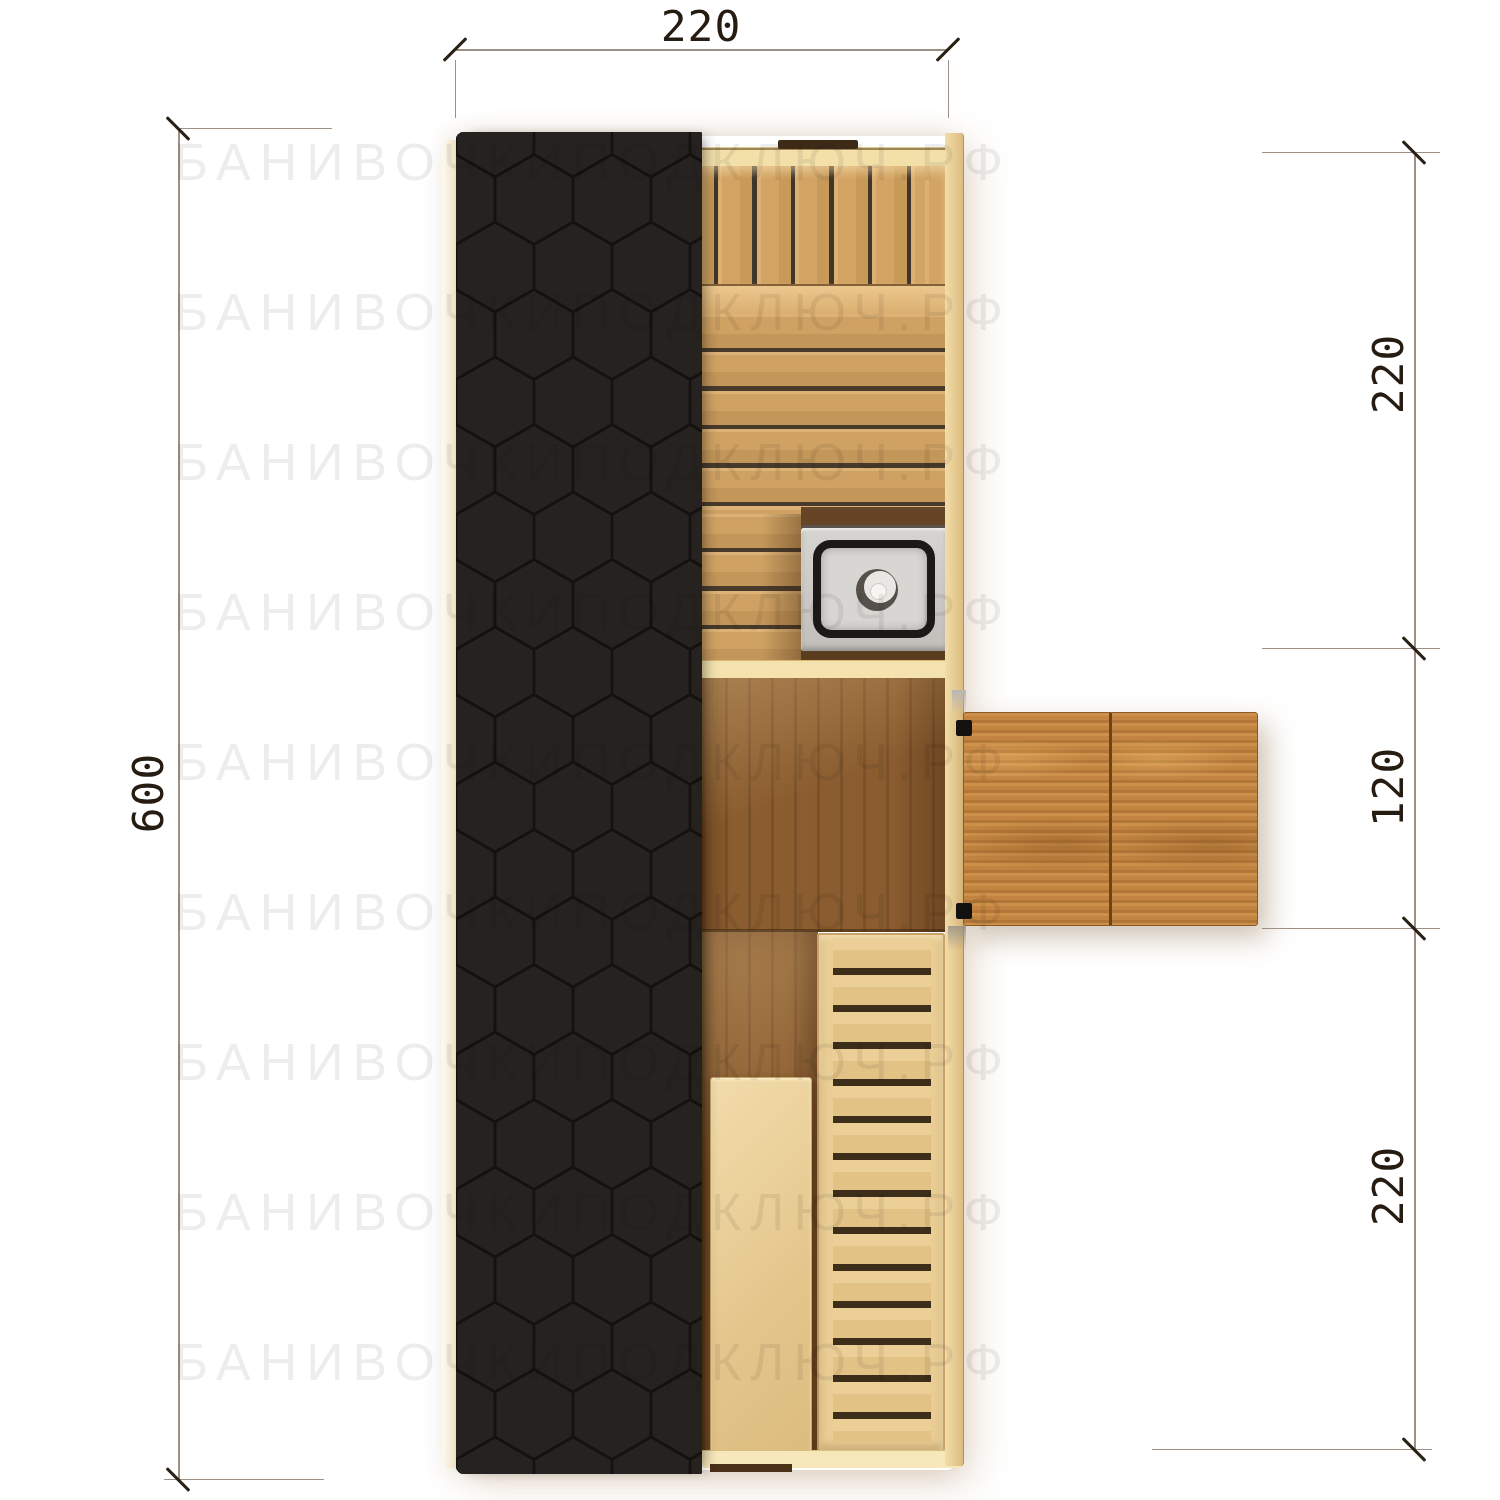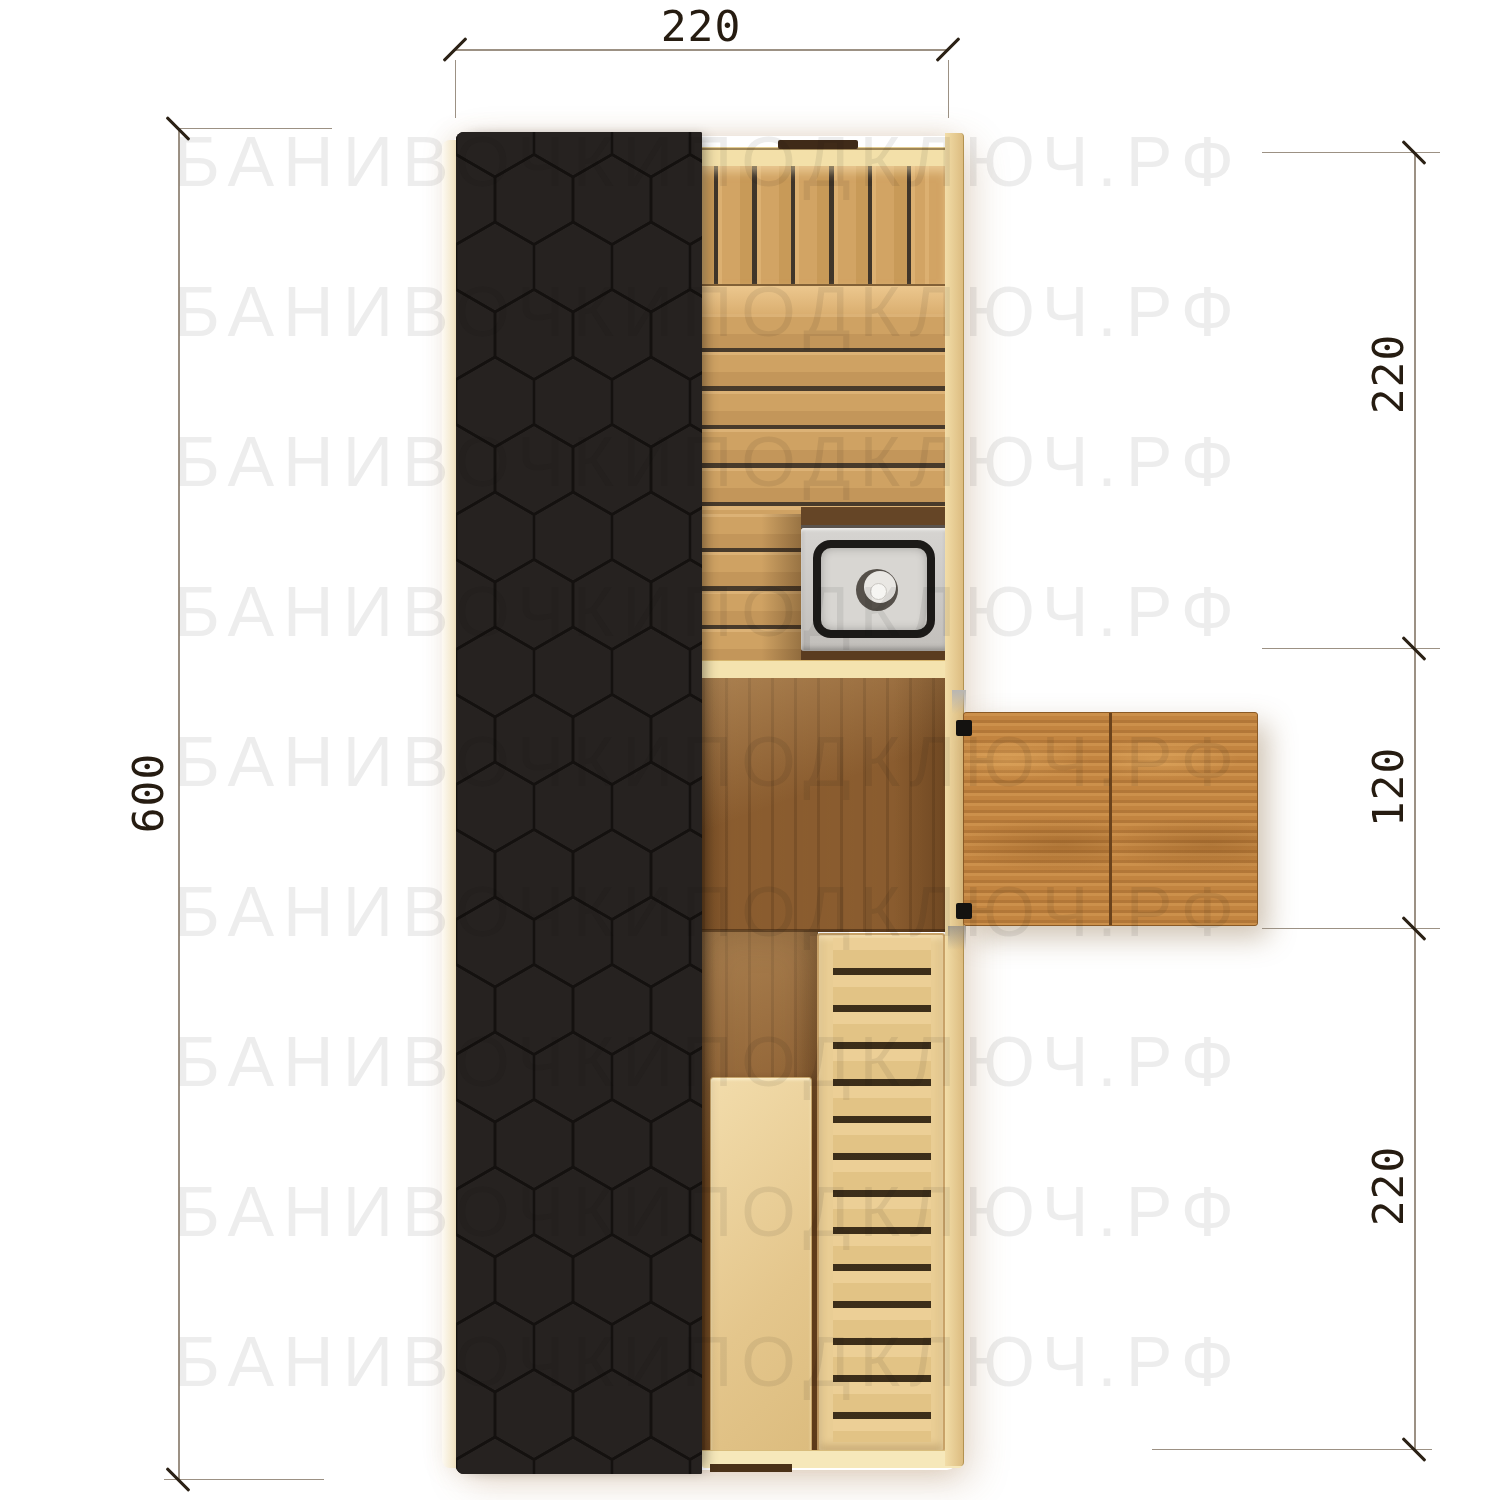--- a/index.html
+++ b/index.html
@@ -93,21 +93,21 @@
        radial-gradient(120px 30px at 30% 22%,rgba(255,205,125,.28),rgba(0,0,0,0) 70%),
        radial-gradient(160px 40px at 68% 62%,rgba(110,62,16,.28),rgba(0,0,0,0) 70%),
        repeating-linear-gradient(180deg,rgba(255,205,130,.17) 0 3px,rgba(0,0,0,0) 3px 7px,rgba(100,55,15,.17) 7px 10px),
        #c28440;}
   .porch-panel.pl{left:0;width:145px;border-radius:3px 0 0 3px;}
   .porch-panel.pr{left:148px;right:0;border-radius:0 3px 3px 0;}
   .porch-divider{position:absolute;left:145px;top:0;bottom:0;width:3px;background:#6b431c;}
   .hinge{position:absolute;width:16px;height:16px;background:#141210;border-radius:2px;}
   
   .wm-layer{position:absolute;left:0;top:0;width:1500px;height:1500px;pointer-events:none;z-index:50;}
-  .wm-row{position:absolute;left:174px;font-weight:500;font-size:70px;letter-spacing:9px;
+  .wm-row{position:absolute;left:174px;font-weight:500;font-size:52px;letter-spacing:9px;
           color:rgba(15,12,8,.075);white-space:nowrap;line-height:76px;}
 </style>
 </head>
 <body>
 
 <div id="canvas">
 
   <div class="bldg-shadow"></div>
 
   <div class="left-wall"></div>

